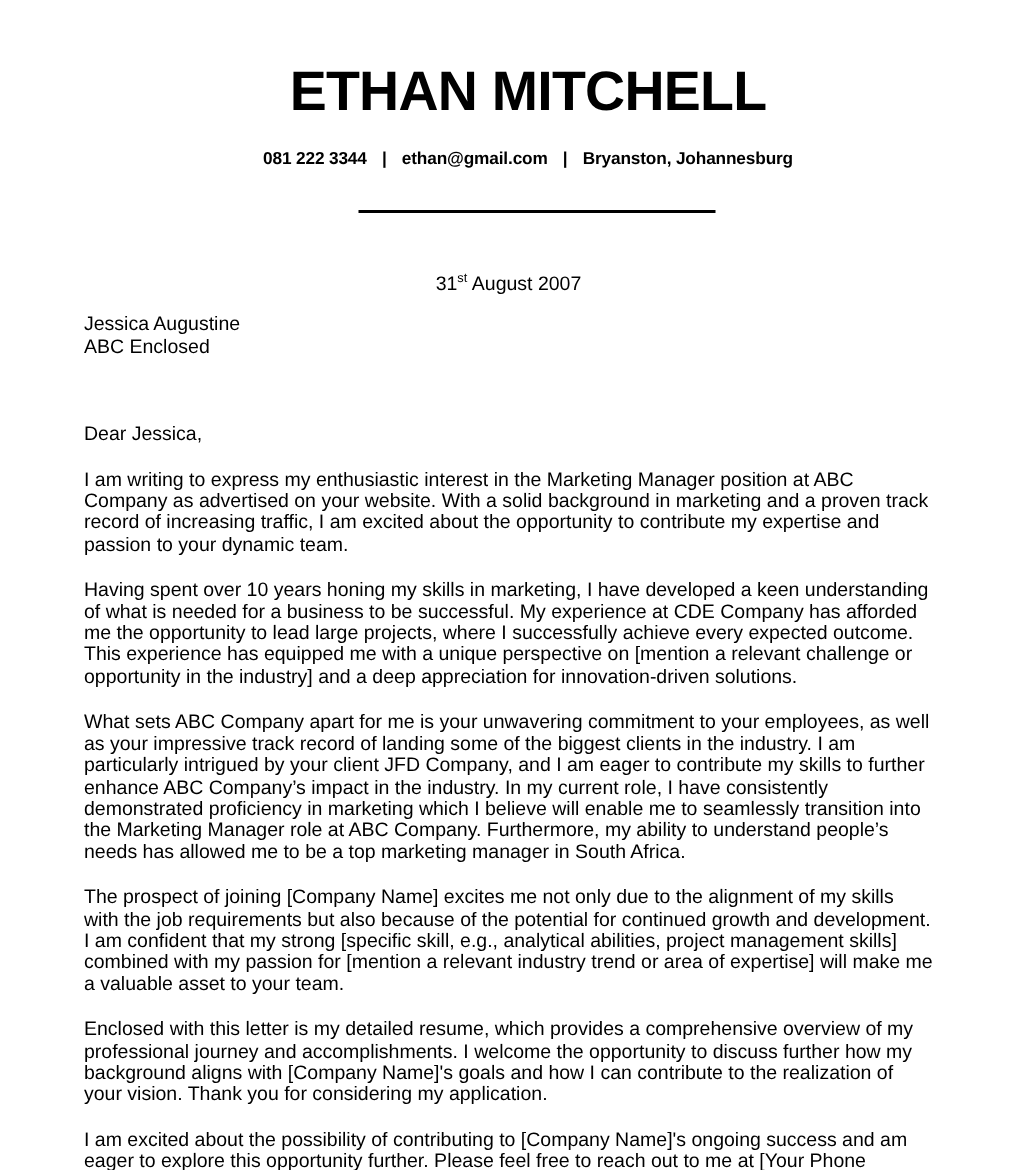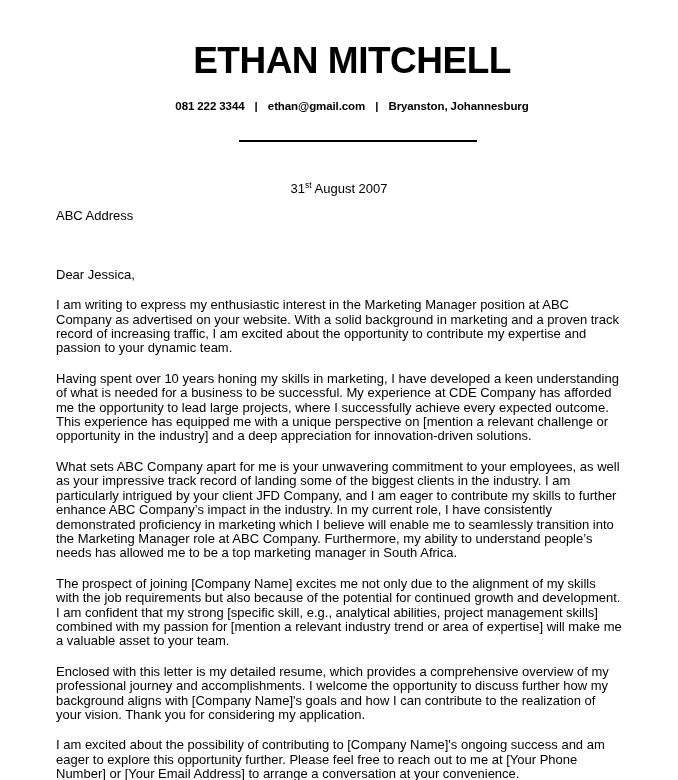--- a/index.html
+++ b/index.html
@@ -96,21 +96,22 @@
     </div>
 
     <div class="header-rule"></div>
   </header>
 
   <main class="letter-body">
 
     <p class="date-line"><span>31</span><sup>st</sup><span class="date-month">August 2007</span></p>
 
     <div class="recipient-block">
-      <div>ABC Address</div>
+      <div>Jessica Augustine</div>
+      <div>ABC Enclosed</div>
     </div>
 
     <p class="salutation">Dear Jessica,</p>
 
     <p class="para">I am writing to express my enthusiastic interest in the Marketing Manager position at ABC Company as advertised on your website. With a solid background in marketing and a proven track record of increasing traffic, I am excited about the opportunity to contribute my expertise and passion to your dynamic team.</p>
     <p class="para">Having spent over 10 years honing my skills in marketing, I have developed a keen understanding of what is needed for a business to be successful. My experience at CDE Company has afforded me the opportunity to lead large projects, where I successfully achieve every expected outcome. This experience has equipped me with a unique perspective on [mention a relevant challenge or opportunity in the industry] and a deep appreciation for innovation-driven solutions.</p>
     <p class="para">What sets ABC Company apart for me is your unwavering commitment to your employees, as well as your impressive track record of landing some of the biggest clients in the industry. I am particularly intrigued by your client JFD Company, and I am eager to contribute my skills to further enhance ABC Company’s impact in the industry. In my current role, I have consistently demonstrated proficiency in marketing which I believe will enable me to seamlessly transition into the Marketing Manager role at ABC Company. Furthermore, my ability to understand people’s needs has allowed me to be a top marketing manager in South Africa.</p>
     <p class="para">The prospect of joining [Company Name] excites me not only due to the alignment of my skills with the job requirements but also because of the potential for continued growth and development. I am confident that my strong [specific skill, e.g., analytical abilities, project management skills] combined with my passion for [mention a relevant industry trend or area of expertise] will make me a valuable asset to your team.</p>
     <p class="para">Enclosed with this letter is my detailed resume, which provides a comprehensive overview of my professional journey and accomplishments. I welcome the opportunity to discuss further how my background aligns with [Company Name]'s goals and how I can contribute to the realization of your vision. Thank you for considering my application.</p>
     <p class="para">I am excited about the possibility of contributing to [Company Name]'s ongoing success and am eager to explore this opportunity further. Please feel free to reach out to me at [Your Phone Number] or [Your Email Address] to arrange a conversation at your convenience.</p>

